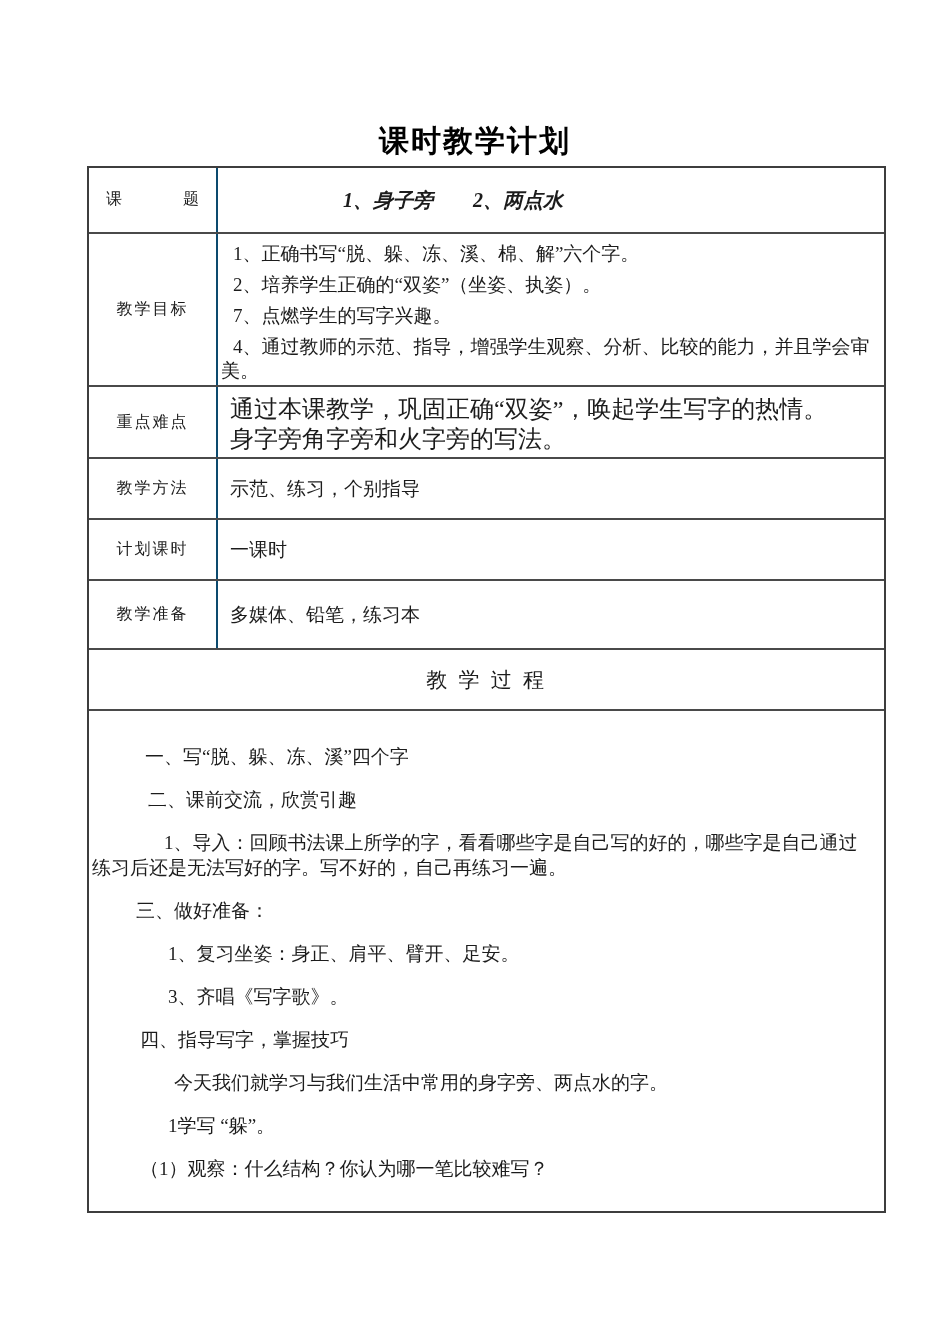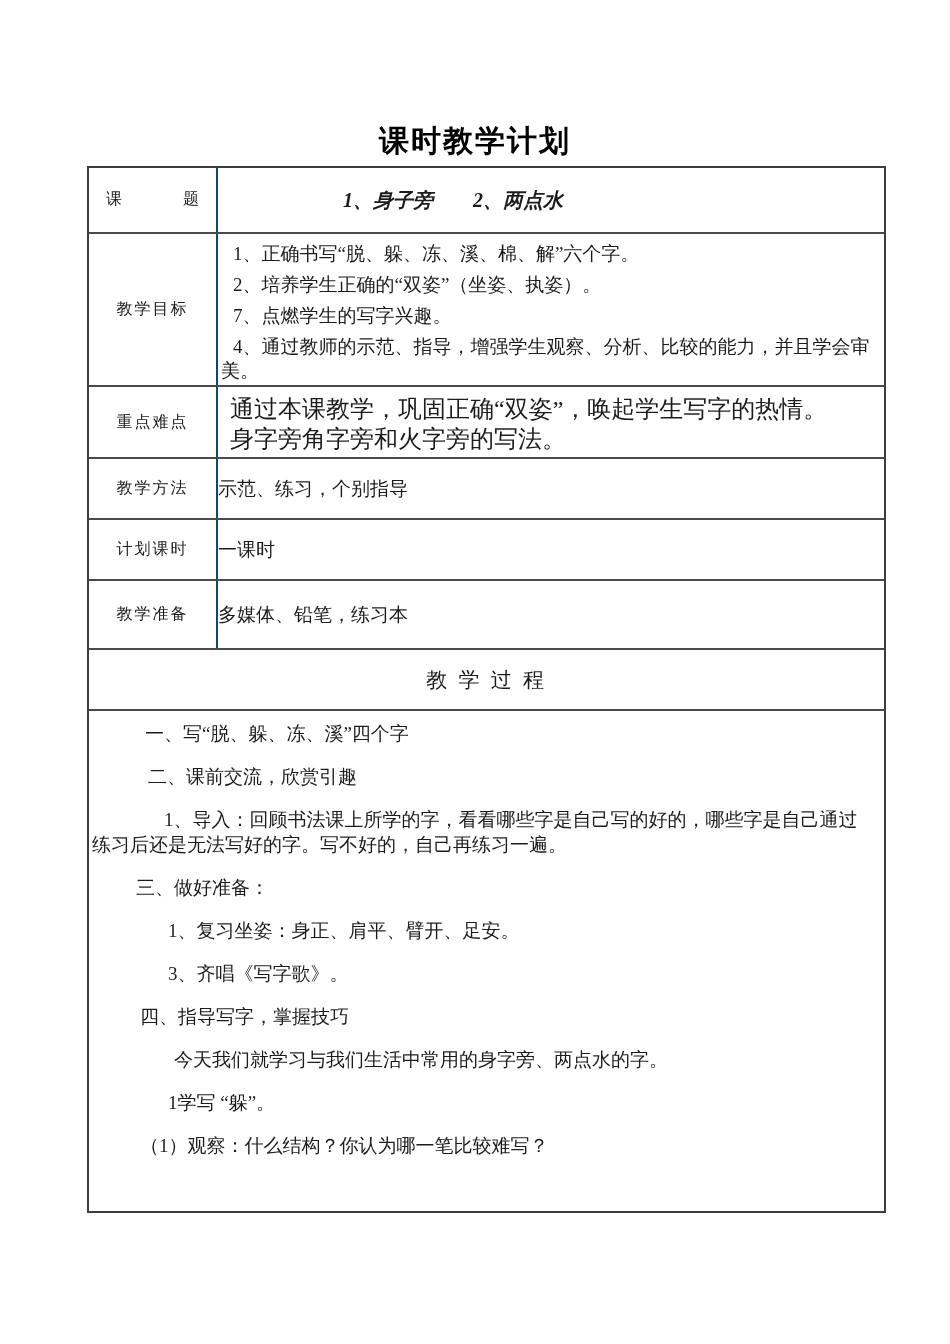--- a/index.html
+++ b/index.html
@@ -47,21 +47,21 @@
     padding-left:125px;
     font-weight:bold; font-style:italic; font-size:20px;
   }
   .row-goals   { height:153px; }
   .row-goals .content-cell { padding:8px 8px 7px 3px; font-size:19px; }
   .row-goals .line { line-height:24px; margin:0 0 7px 0; text-indent:12px; }
   .row-key     { height:72px; }
   .row-key .content-cell { padding:7px 8px 0 12px; font-size:24px; }
   .row-key .line { line-height:30px; margin:0; }
   .row-single  { height:61px; }
-  .row-single .content-cell { display:flex; align-items:center; font-size:19px; }
+  .row-single .content-cell { display:flex; align-items:center; padding-left:12px; font-size:19px; }
   .row-prep    { height:69px; }
   .row-proc-header { height:61px; }
   .row-proc-header .content-cell {
     display:flex; align-items:center; justify-content:center;
     font-size:21px; letter-spacing:3px;
   }
   .row-body { height:500px; }
   .row-body .content-cell { padding:10px 10px 0 3px; font-size:19px; }
   .row-body .para { line-height:25px; margin:0 0 18px 0; }
 </style>
@@ -111,21 +111,21 @@
       <div class="label-cell">教学准备</div>
       <div class="content-cell">多媒体、铅笔，练习本</div>
     </div>
 
     <div class="row row-proc-header">
       <div class="content-cell">教 学 过 程</div>
     </div>
 
     <div class="row row-body">
       <div class="content-cell">
-          <div class="para" style="text-indent: 53px;">一、写“脱、躲、冻、溪”四个字</div>
+          <div class="para" style="text-indent: 53px; margin-top: 23px;">一、写“脱、躲、冻、溪”四个字</div>
           <div class="para" style="text-indent: 56px;">二、课前交流，欣赏引趣</div>
           <div class="para" style="text-indent: 72px;">1、导入：回顾书法课上所学的字，看看哪些字是自己写的好的，哪些字是自己通过练习后还是无法写好的字。写不好的，自己再练习一遍。</div>
           <div class="para" style="text-indent: 44px;">三、做好准备：</div>
           <div class="para" style="text-indent: 76px;">1、复习坐姿：身正、肩平、臂开、足安。</div>
           <div class="para" style="text-indent: 76px;">3、齐唱《写字歌》。</div>
           <div class="para" style="text-indent: 48px;">四、指导写字，掌握技巧</div>
           <div class="para" style="text-indent: 82px;">今天我们就学习与我们生活中常用的身字旁、两点水的字。</div>
           <div class="para" style="text-indent: 76px;">1学写 “躲”。</div>
           <div class="para" style="text-indent: 48px;">（1）观察：什么结构？你认为哪一笔比较难写？</div>
         </div>

